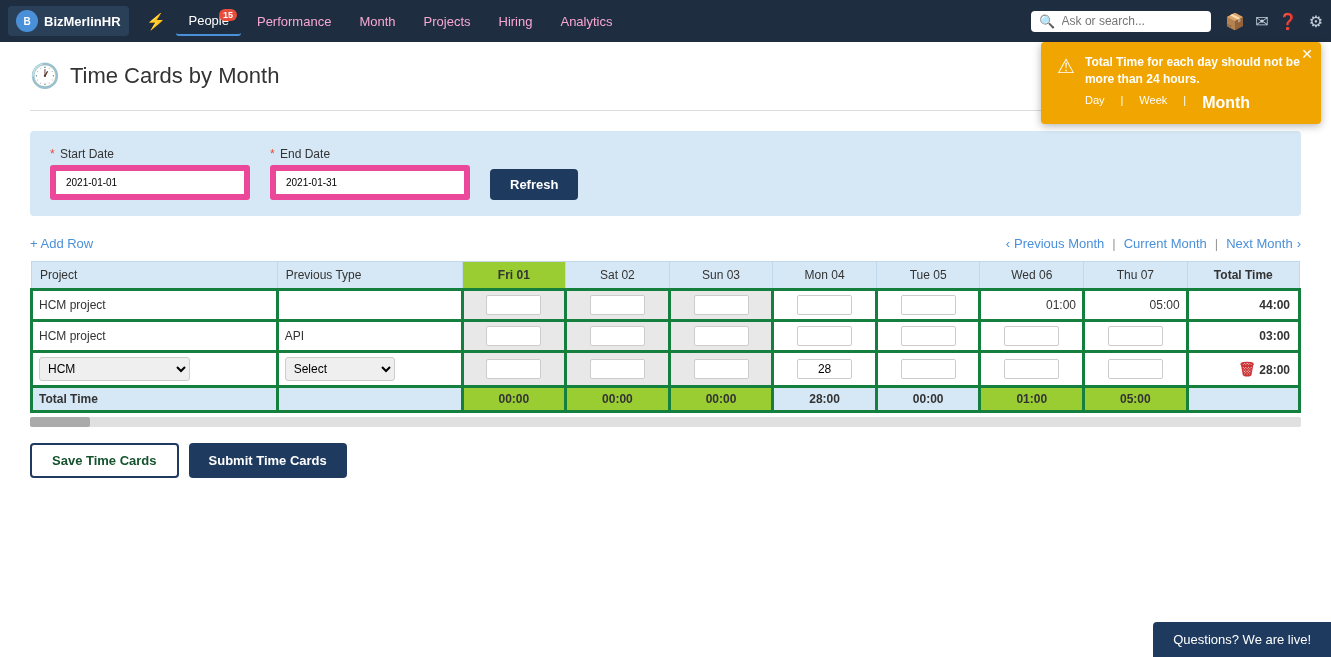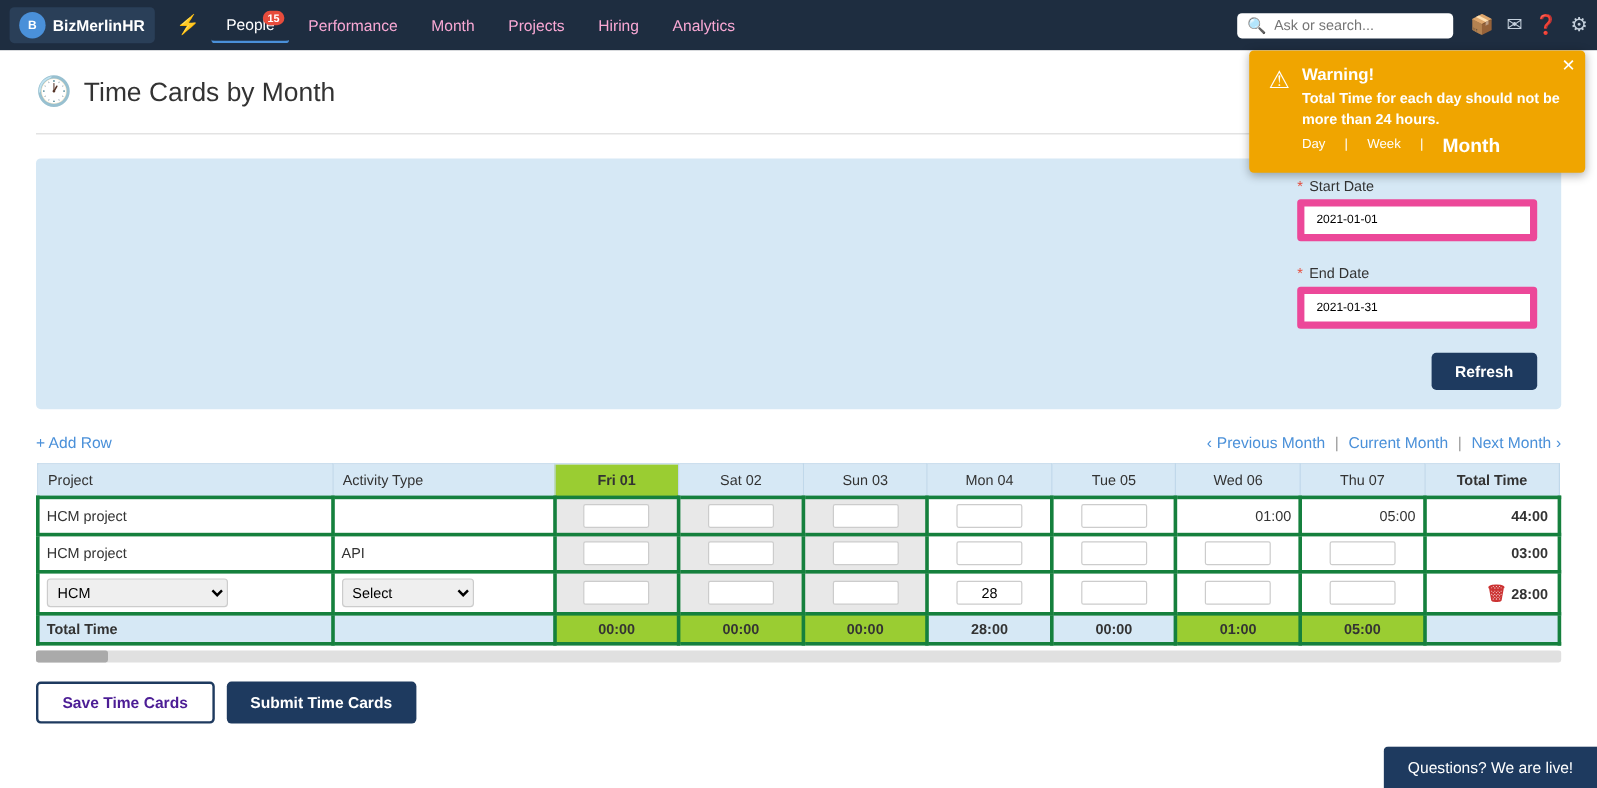--- a/index.html
+++ b/index.html
@@ -136,21 +136,20 @@
 
     
     .filter-bar {
       background: #d6e8f5;
       border-radius: 4px;
       padding: 16px 20px;
       display: flex;
       align-items: flex-end;
       gap: 20px;
       margin-bottom: 20px;
-      flex-direction: column;
     }
     .filter-group { display: flex; flex-direction: column; gap: 4px; }
     .filter-label { font-size: 12px; color: #333; }
     .filter-label .required { color: #e74c3c; margin-right: 2px; }
     .filter-input {
       border: 6px solid #ec4899;
       border-radius: 3px;
       padding: 6px 10px;
       font-size: 10px;
       background: #fff;
@@ -282,21 +281,21 @@
     }
 
     
     .action-buttons {
       display: flex;
       gap: 10px;
       margin-top: 10px;
     }
     .save-btn {
       background: #fff;
-      color: #4c1d95;
+      color: #14532d;
       border: 2px solid #1e3a5f;
       border-radius: 4px;
       padding: 8px 20px;
       font-size: 13px;
       font-weight: bold;
       cursor: pointer;
     }
     .submit-btn {
       background: #1e3a5f;
       color: #fff;
@@ -356,21 +355,20 @@
     <span class="nav-icon-btn">📦</span>
     <span class="nav-icon-btn">✉</span>
     <span class="nav-icon-btn">❓</span>
     <span class="nav-icon-btn">⚙</span>
   </div>
 </nav>
 
 <div class="warning-toast">
   <span class="warn-icon">⚠</span>
   <div>
-    <div class="warn-title">Warning!</div>
     <div class="warn-text">Total Time for each day should not be more than 24 hours.</div>
     <div style="display:flex;gap:16px;margin-top:6px;">
       <span style="font-size:11px;color:#fff;cursor:pointer;">Day</span>
       <span style="color:#fff;font-size:11px;">|</span>
       <span style="font-size:11px;color:#fff;cursor:pointer;">Week</span>
       <span style="color:#fff;font-size:11px;">|</span>
       <span style="font-size:16px;color:#fff;cursor:pointer;font-weight:bold;">Month</span>
     </div>
   </div>
   <span class="warning-close">✕</span>
@@ -413,21 +411,21 @@
       <span class="sep">|</span>
       <a>Next Month</a>
       <span style="color:#4a90d9;">›</span>
     </div>
   </div>
 
   <table class="tc-table">
     <thead>
       <tr>
         <th class="col-project">Project</th>
-        <th class="col-activity">Activity Type</th>
+        <th class="col-activity">Previous Type</th>
         <th class="weekend">Fri 01</th>
         <th>Sat 02</th>
         <th>Sun 03</th>
         <th>Mon 04</th>
         <th>Tue 05</th>
         <th>Wed 06</th>
         <th>Thu 07</th>
         <th class="total-col">Total Time</th>
       </tr>
     </thead>

